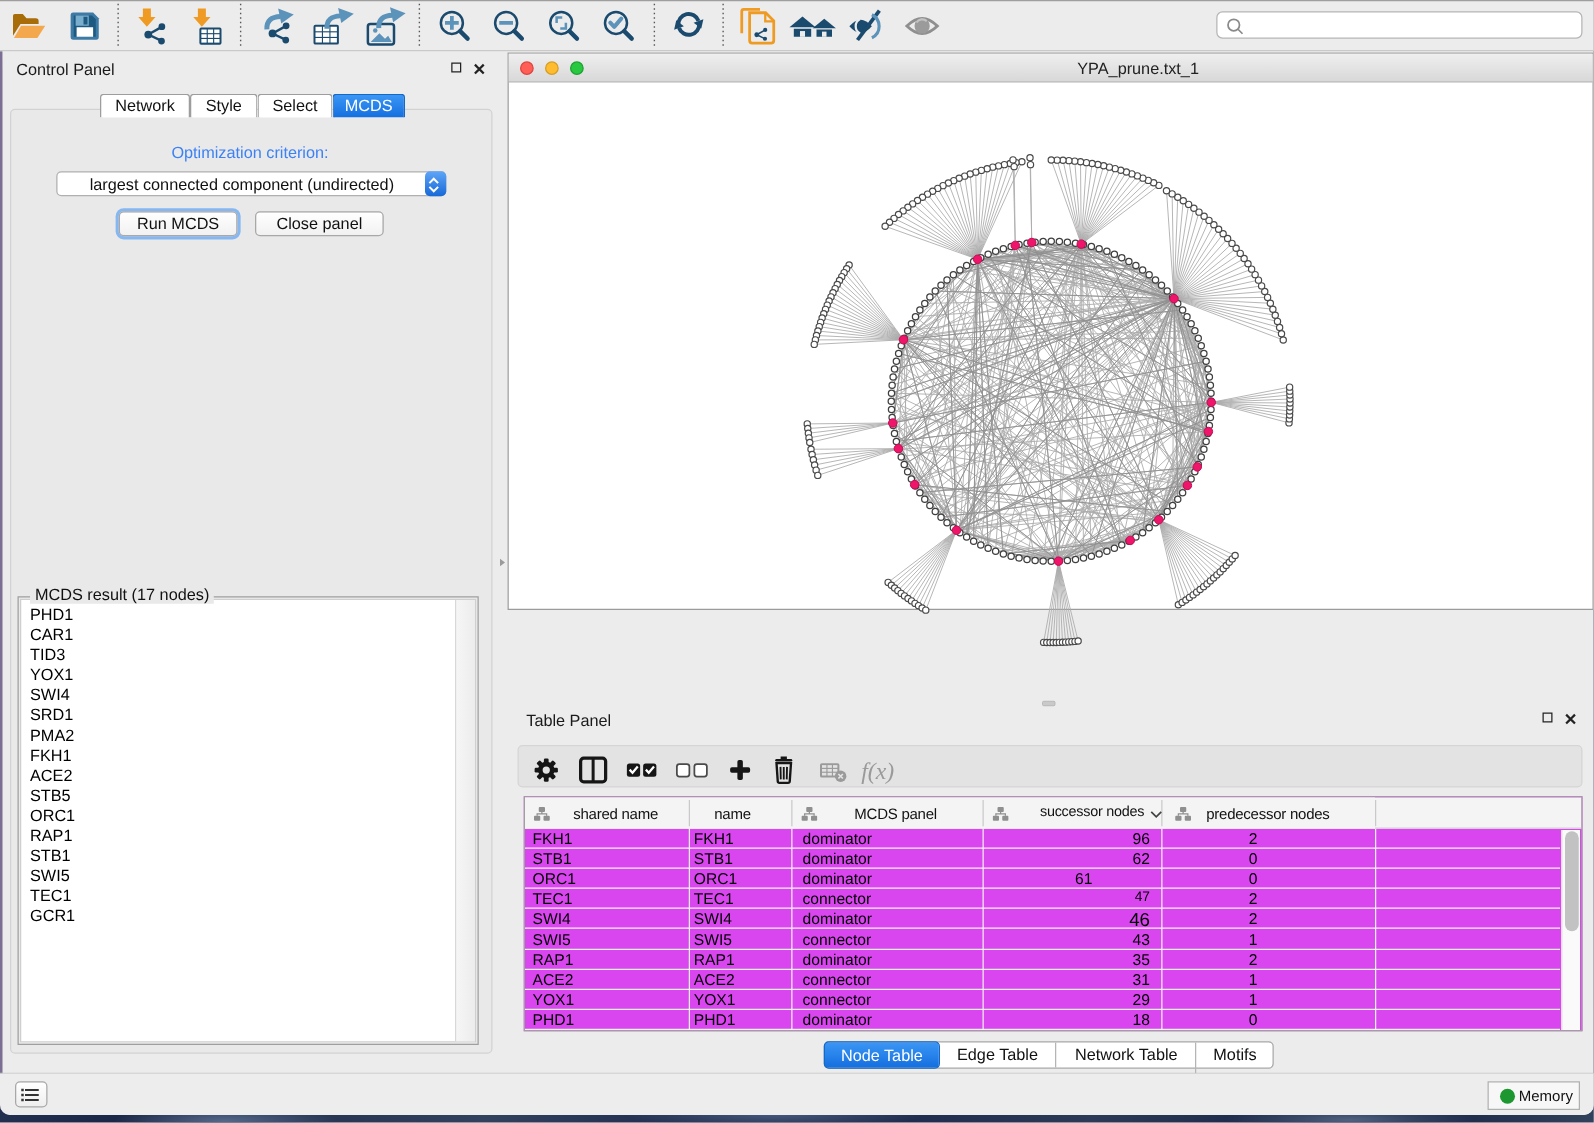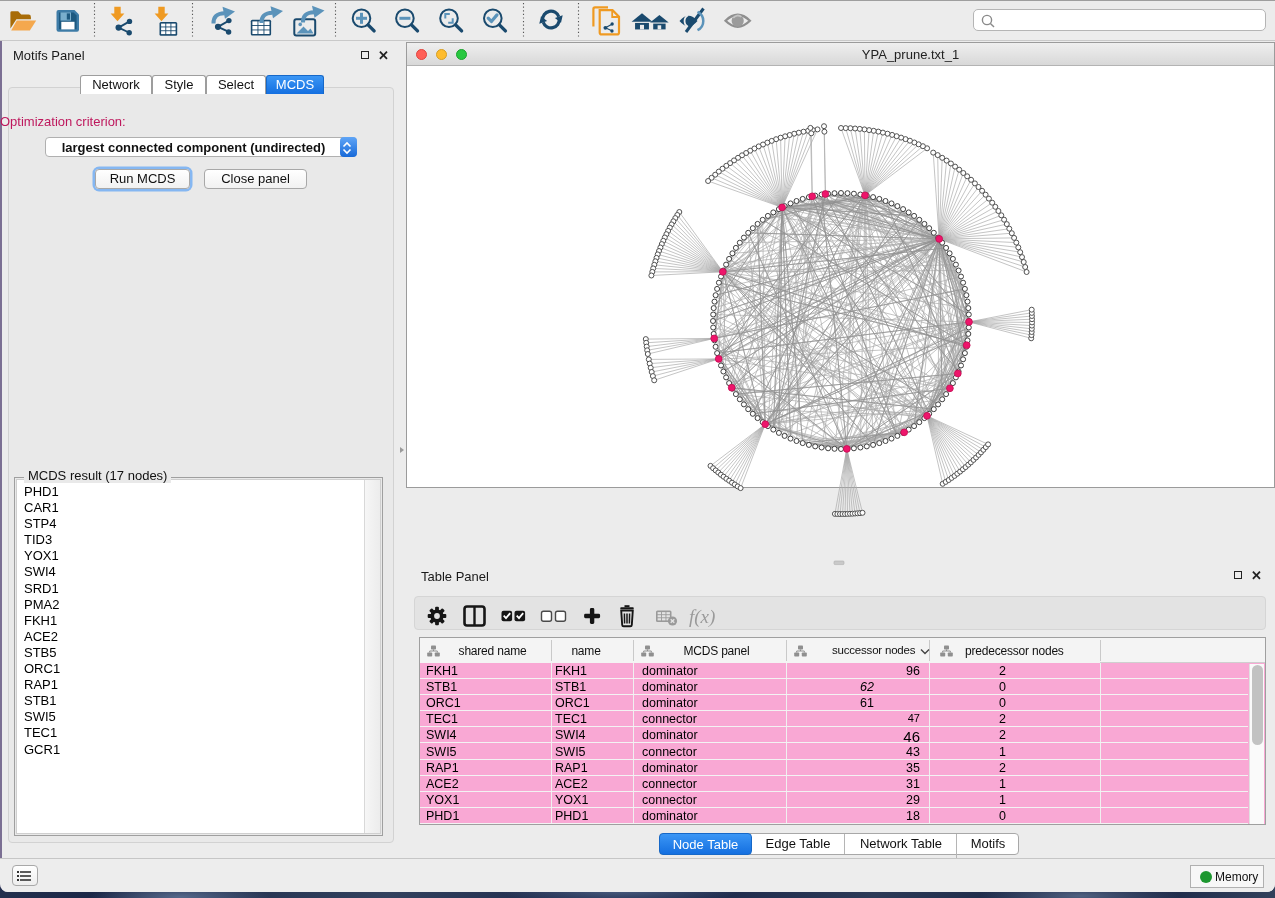--- a/index.html
+++ b/index.html
@@ -12,43 +12,43 @@
   #toolbar { left:0; top:0; width:1275px; height:41px; background:#ececec; border-top:1px solid #9e9e9e; border-bottom:1px solid #c9c9c9; }
   
   #search { left:973px; top:9px; width:293px; height:22px; background:#fff; border:1px solid #b5b5b5; border-radius:5px; }
   
   #cp-title { left:13px; top:48px; font-size:13px; color:#1a1a1a; }
   .wicons { position:absolute; font-size:11px; color:#222; }
   #cp-body { left:8px; top:87px; width:386px; height:756px; background:#e9e9e9; border:1px solid #d2d2d2; border-radius:4px; }
   .tab { position:absolute; top:75px; height:19px; background:#fff; border:1px solid #9d9d9d; border-bottom:none;
          font-size:13px; color:#111; text-align:center; line-height:18px; border-radius:3px 3px 0 0; }
   .tabsel { background:linear-gradient(#3b96f5,#146fe0); color:#fff; border-color:#1668c8; }
-  #optlabel { left:0px; top:114px; width:400px; text-align:left; font-size:13px; color:#be185d; }
+  #optlabel { left:0px; top:114px; width:400px; text-align:center; font-size:13px; color:#3b82f6; }
   #combo { left:45px; top:137px; width:312px; height:20px; background:#fff; border:1px solid #b0b0b0; border-radius:4px; }
   #combo .cap { position:absolute; right:-1px; top:-1px; width:17px; height:20px; border-radius:4px;
                 background:linear-gradient(#5fa5f7,#1769d8); }
-  #combo .txt { position:absolute; left:0; top:2px; width:295px; text-align:center; font-size:13px; color:#111;font-weight:bold; }
+  #combo .txt { position:absolute; left:0; top:2px; width:295px; text-align:center; font-size:13px; color:#111; }
   .btn { position:absolute; height:20px; background:linear-gradient(#ffffff,#f1f1f1); border:1px solid #a8a8a8;
          border-radius:4px; font-size:13px; color:#111; text-align:center; line-height:18px; }
   #runbtn { left:95px; top:169px; width:95px; box-shadow:0 0 0 2.5px #85b7f2; }
   #closebtn { left:204px; top:169px; width:103px; }
   #fieldset { left:14px; top:477px; width:369px; height:359px; border:1px solid #9f9f9f; }
   #fieldlegend { left:24px; top:468px; background:#e9e9e9; padding:0 4px; font-size:13px; color:#111; }
   #listbox { left:16px; top:479px; width:365px; height:355px; background:#fff; border:1px solid #cfcfcf; }
   #listbox .item { padding-left:7px; font-size:13px; height:16.1px; line-height:16px; color:#000; }
   #list-sb { left:364px; top:480px; width:16px; height:353px; background:linear-gradient(90deg,#f6f6f6,#ececec); border-left:1px solid #d8d8d8; }
   
   #netwin { left:406px; top:42px; width:869px; height:446px; background:#fff; border:1px solid #9b9b9b; }
   #nettitle { left:0; top:0; width:867px; height:23px; background:linear-gradient(#efefef,#d8d8d8); border-bottom:1px solid #b3b3b3; }
   #nettitle .t { position:absolute; left:0; width:867px; top:4px; text-align:center; font-size:13px; color:#222; }
   .light { position:absolute; top:6px; width:11px; height:11px; border-radius:50%; }
   
   #tp-title { left:421px; top:569px; font-size:13px; color:#1a1a1a; }
   #tp-toolbar { left:414px; top:596px; width:852px; height:34px; background:#e3e3e3; border:1px solid #d5d5d5; border-radius:4px; }
-  #tbl { left:419px; top:637px; width:847px; height:188px; background:#f9a8d4; border:1px solid #9f9f9f; }
+  #tbl { left:419px; top:637px; width:847px; height:188px; background:#d946ef; border:1px solid #9f9f9f; }
   .hicon { position:absolute; width:13px; height:12px; }
   .htxt { position:absolute; top:6px; font-size:12px; letter-spacing:-0.2px; color:#111; }
   .hsep { position:absolute; top:2px; height:21px; border-left:1px solid #c9c9c9; }
   #tbl-sb { position:absolute; right:1px; top:26px; width:15px; height:160px; background:#fafafa; border-left:1px solid #e0e0e0; }
   #tbl-thumb { position:absolute; left:2px; top:1px; width:11px; height:80px; background:#c2c2c2; border-radius:6px; }
   
   #statusbar { left:0px; top:858px; width:1275px; height:34px; background:#ededed; border-top:1px solid #c6c6c6; border-radius:0 0 8px 8px; }
   #lstbtn { left:12px; top:865px; width:26px; height:21px; background:linear-gradient(#fff,#eee); border:1px solid #a8a8a8; border-radius:4px; }
   #membtn { left:1190px; top:865px; width:74px; height:23px; background:#f7f7f7; border:1px solid #b0b0b0; font-size:12px; color:#111; }
 </style>
@@ -156,21 +156,21 @@
 <path d="M725.5,20.8 Q737.7,8.8 749.9,20.8 Q737.7,32.8 725.5,20.8 Z" fill="none" stroke="#8f8f8f" stroke-width="2.3"></path>
 <circle cx="737.7" cy="20.8" r="6.1" fill="#9b9b9b"></circle>
 <path d="M733.2,18.0 A 5.4 5.4 0 0 1 741.4,16.9" fill="none" stroke="#c4c4c4" stroke-width="1.8"></path>
 </svg>
 <div id="search" class="abs"></div>
 <svg class="abs" style="left:980px;top:13px" width="18" height="16">
     <circle cx="7" cy="7" r="4.6" fill="none" stroke="#8a8a8a" stroke-width="1.4"></circle>
     <line x1="10.4" y1="10.4" x2="14" y2="14" stroke="#8a8a8a" stroke-width="1.4"></line>
   </svg>
 
-<div id="cp-title" class="abs">Motifs Panel</div>
+<div id="cp-title" class="abs">Control Panel</div>
 <div class="wicons" style="left:361px;top:49px;"><span style="border:1.5px solid #222;width:8px;height:8px;display:inline-block;"></span></div>
 <div class="wicons" style="left:378px;top:48px;font-size:13px;font-weight:bold;">✕</div>
 <div id="cp-body" class="abs"></div>
 <div class="tab" style="left:80px;width:72px;">Network</div>
 <div class="tab" style="left:152px;width:54px;">Style</div>
 <div class="tab" style="left:206px;width:60px;">Select</div>
 <div class="tab tabsel" style="left:266px;width:58px;">MCDS</div>
 <div id="optlabel" class="abs">Optimization criterion:</div>
 <div id="combo" class="abs">
     <span class="txt">largest connected component (undirected)</span>
@@ -179,21 +179,20 @@
       <path d="M3.5 6.5 L7 3 L10.5 6.5" fill="none" stroke="#fff" stroke-width="1.6"></path>
       <path d="M3.5 9.5 L7 13 L10.5 9.5" fill="none" stroke="#fff" stroke-width="1.6"></path>
     </svg>
 </div>
 <div id="runbtn" class="btn">Run MCDS</div>
 <div id="closebtn" class="btn">Close panel</div>
 <div id="fieldset" class="abs"></div>
 <div id="listbox" class="abs" style="padding-top:4px;">
 <div class="item">PHD1</div>
     <div class="item">CAR1</div>
-    <div class="item">STP4</div>
     <div class="item">TID3</div>
 <div class="item">YOX1</div>
     <div class="item">SWI4</div>
     <div class="item">SRD1</div>
     <div class="item">PMA2</div>
 <div class="item">FKH1</div>
     <div class="item">ACE2</div>
     <div class="item">STB5</div>
     <div class="item">ORC1</div>
 <div class="item">RAP1</div>
@@ -1274,21 +1273,21 @@
 <span style="position:absolute;left:6px;top:1px;font-size:12.5px;">FKH1</span>
 <span style="position:absolute;left:135px;top:1px;font-size:12.5px;">FKH1</span>
 <span style="position:absolute;left:222px;top:1px;font-size:12.5px;">dominator</span>
 <span style="position:absolute;left:440px;top:1px;width:60px;text-align:right;font-size:12.5px;">96</span>
 <span style="position:absolute;left:526px;top:1px;width:60px;text-align:right;font-size:12.5px;">2</span>
 </div>
 <div class="trow" style="position:absolute;left:0;top:41.1px;width:828px;height:16.1px;border-bottom:1px solid #f3f3f3;">
 <span style="position:absolute;left:6px;top:1px;font-size:12.5px;">STB1</span>
 <span style="position:absolute;left:135px;top:1px;font-size:12.5px;">STB1</span>
 <span style="position:absolute;left:222px;top:1px;font-size:12.5px;">dominator</span>
-<span style="position:absolute;left:440px;top:1px;width:60px;text-align:left;font-size:12.5px;font-style:italic;">62</span>
+<span style="position:absolute;left:440px;top:1px;width:60px;text-align:right;font-size:12.5px;">62</span>
 <span style="position:absolute;left:526px;top:1px;width:60px;text-align:right;font-size:12.5px;">0</span>
 </div>
 <div class="trow" style="position:absolute;left:0;top:57.2px;width:828px;height:16.1px;border-bottom:1px solid #f3f3f3;">
 <span style="position:absolute;left:6px;top:1px;font-size:12.5px;">ORC1</span>
 <span style="position:absolute;left:135px;top:1px;font-size:12.5px;">ORC1</span>
 <span style="position:absolute;left:222px;top:1px;font-size:12.5px;">dominator</span>
 <span style="position:absolute;left:440px;top:1px;width:60px;font-size:12.5px;">61</span>
 <span style="position:absolute;left:526px;top:1px;width:60px;text-align:right;font-size:12.5px;">0</span>
 </div>
 <div class="trow" style="position:absolute;left:0;top:73.3px;width:828px;height:16.1px;border-bottom:1px solid #f3f3f3;">

